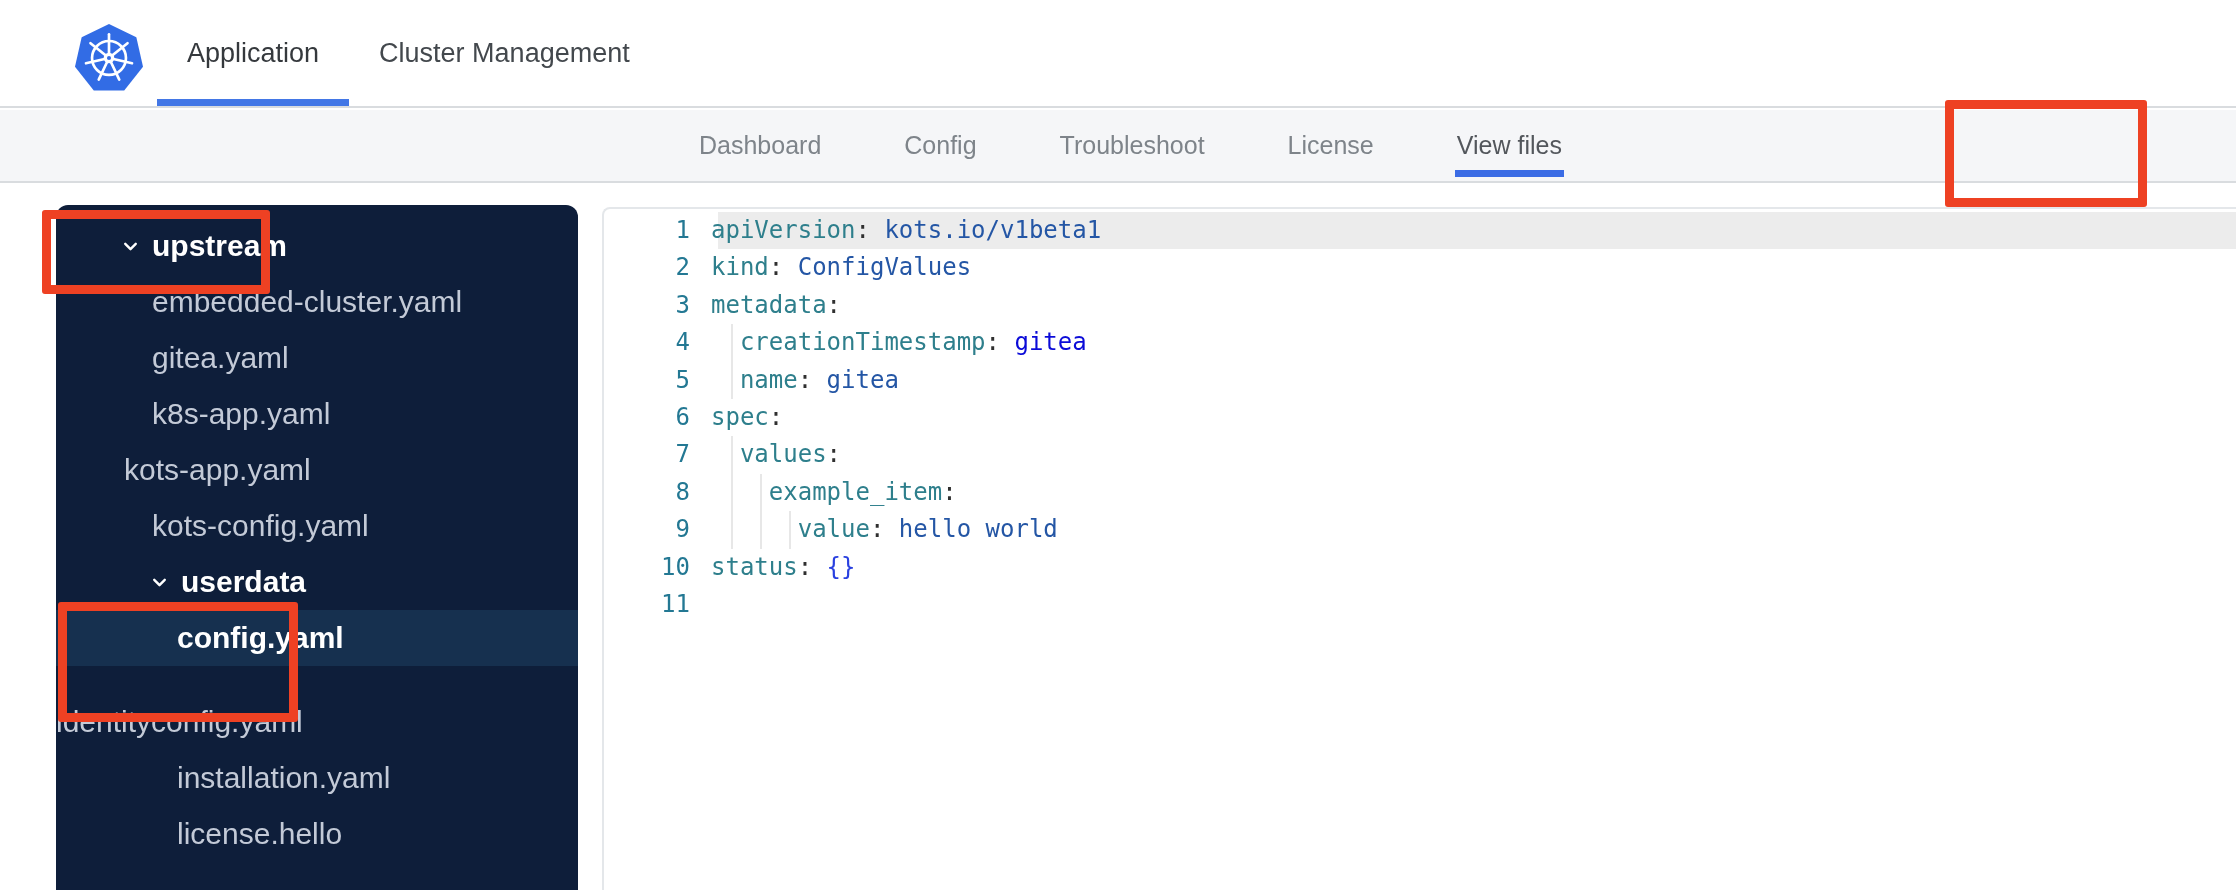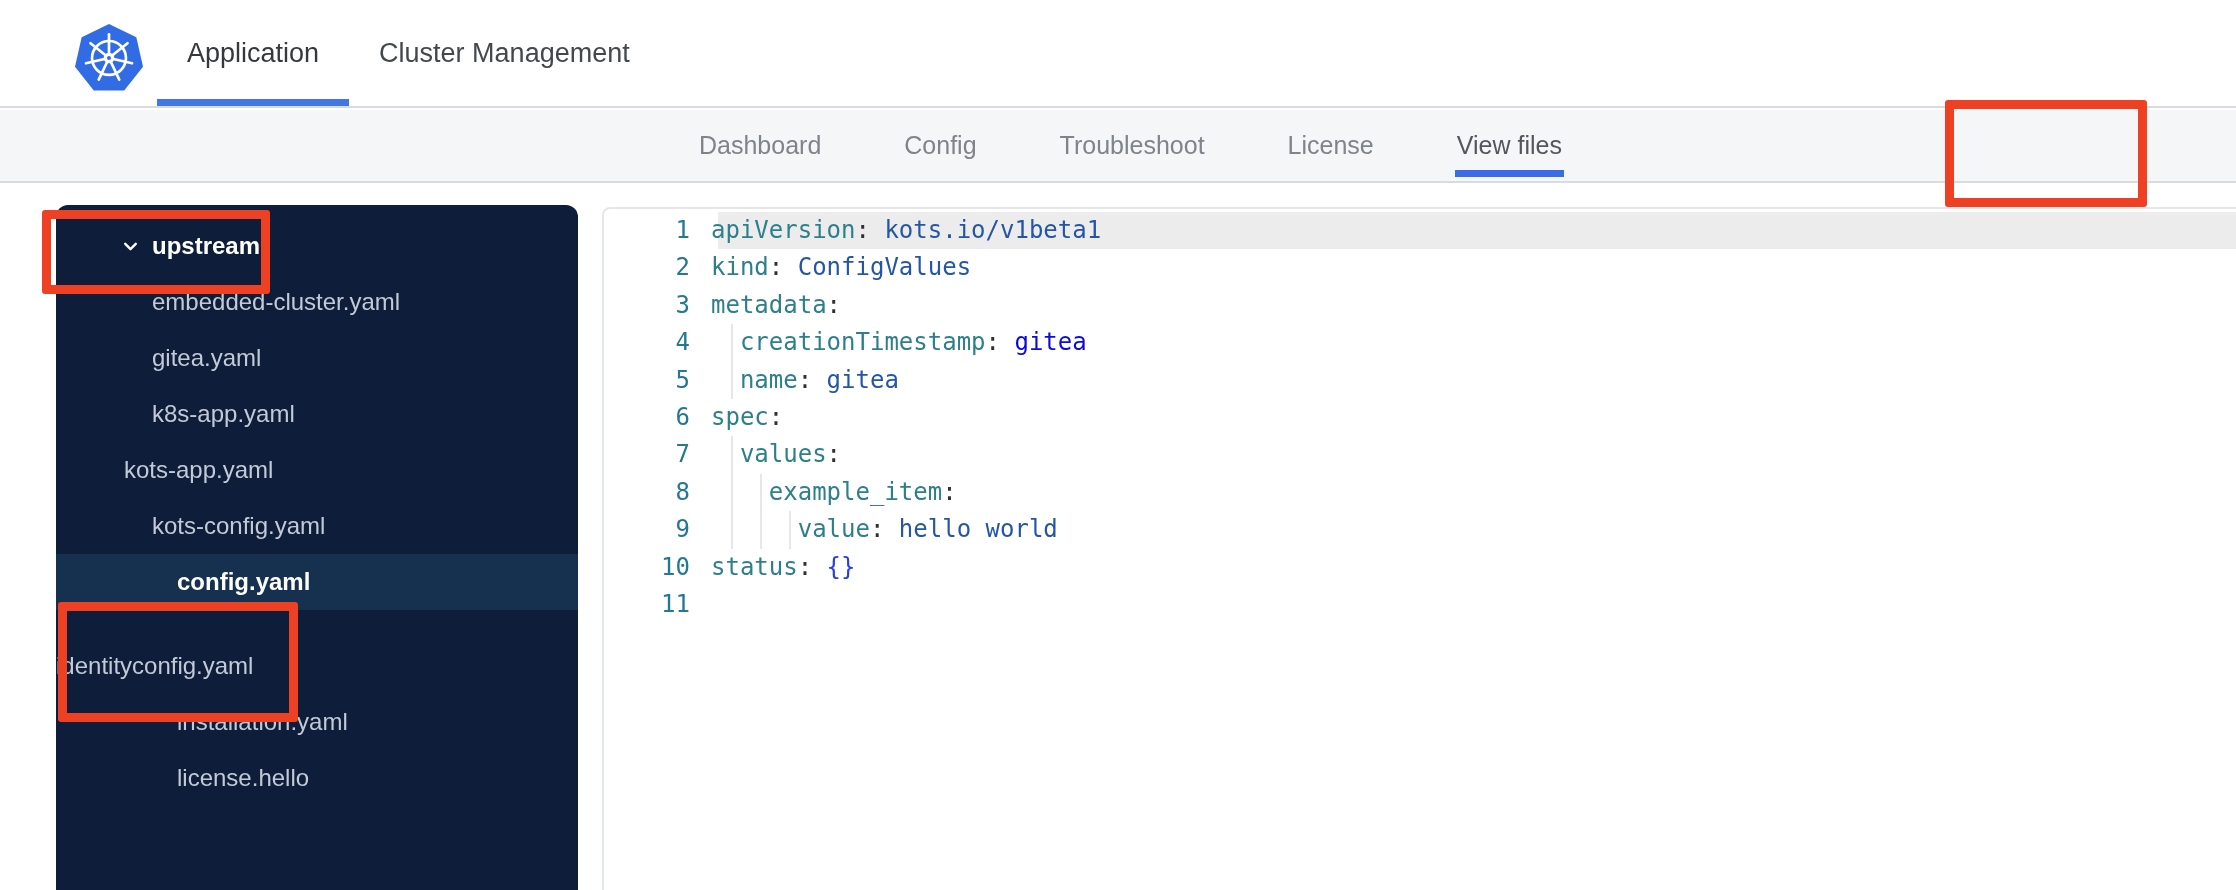--- a/index.html
+++ b/index.html
@@ -40,21 +40,21 @@
     content:""; position:absolute; left:0; right:0; bottom:4px; height:7px; background:#3b6ce5;
   }
 
   
   .sidebar {
     position:absolute; left:56px; top:205px; width:522px; height:685px;
     background:#0e1e3a; border-radius:12px 12px 0 0; padding-top:13px; overflow:hidden;
   }
   .tree-row {
     position:relative; height:56px; display:flex; align-items:center; cursor:pointer;
-    font-size:24px; color:#c3cad7;
+    font-size:30px; color:#c3cad7;
   }
   .tree-row.folder { color:#ffffff; font-weight:bold; }
   .tree-row.selected { background:#16304f; color:#ffffff; font-weight:bold; }
   .tree-row .chev { display:inline-flex; margin-right:11px; }
   .tree-label { white-space:nowrap; }
 
   
   .editor {
     position:absolute; left:602px; top:207px; width:1634px; height:683px;
     background:#ffffff; border:2px solid #e4e7ea; border-right:none; border-bottom:none;
@@ -133,20 +133,26 @@
       </div>
       <div class="tree-row file" style="padding-left: 96px;">
         <span class="tree-label">k8s-app.yaml</span>
       </div>
       <div class="tree-row file" style="padding-left: 68px;">
         <span class="tree-label">kots-app.yaml</span>
       </div>
       <div class="tree-row file" style="padding-left: 96px;">
         <span class="tree-label">kots-config.yaml</span>
       </div>
+      <div class="tree-row folder" style="padding-left: 93px;">
+        <svg viewBox="0 0 20 20" width="21" height="21" class="chev">
+          <polyline points="5,7.5 10,12.5 15,7.5" fill="none" stroke="#ffffff" stroke-width="2.3" stroke-linecap="round" stroke-linejoin="round"></polyline>
+        </svg>
+        <span class="tree-label">userdata</span>
+      </div>
       <div class="tree-row file selected" style="padding-left: 121px;">
         <span class="tree-label">config.yaml</span>
       </div>
       <div class="tree-row file" style=" margin-top: 28px;">
         <span class="tree-label">identityconfig.yaml</span>
       </div>
       <div class="tree-row file" style="padding-left: 121px;">
         <span class="tree-label">installation.yaml</span>
       </div>
       <div class="tree-row file" style="padding-left: 121px;">

